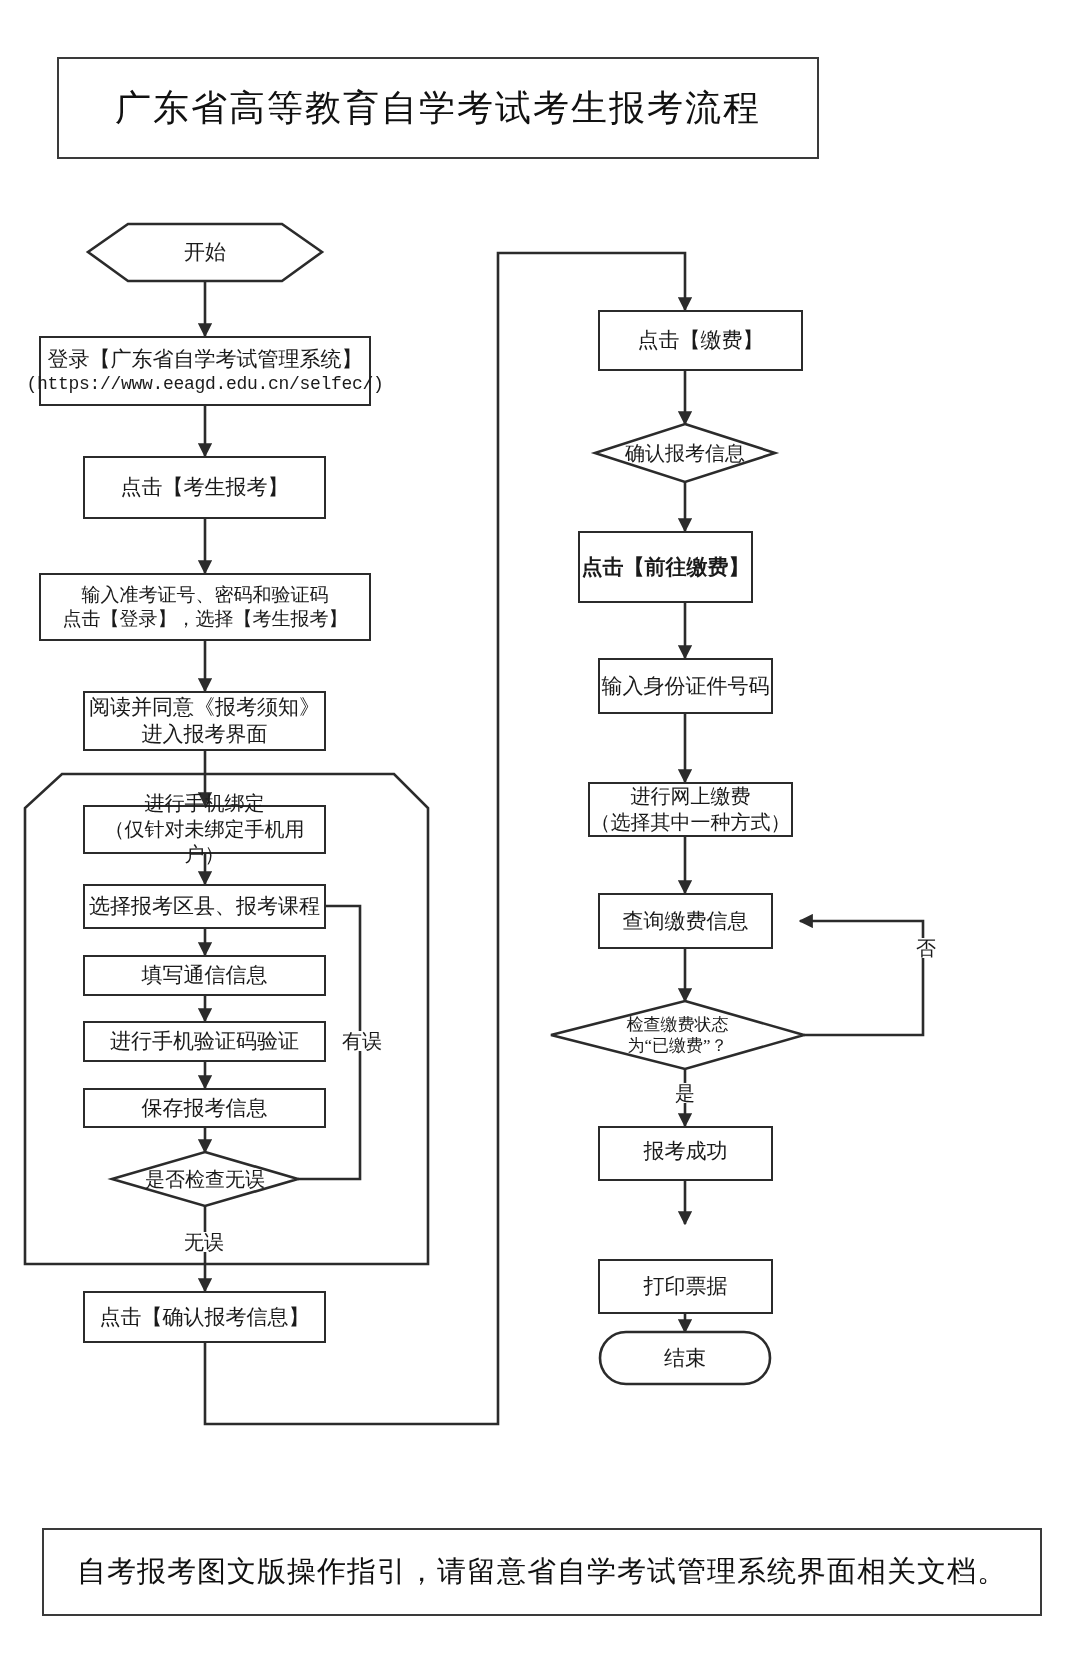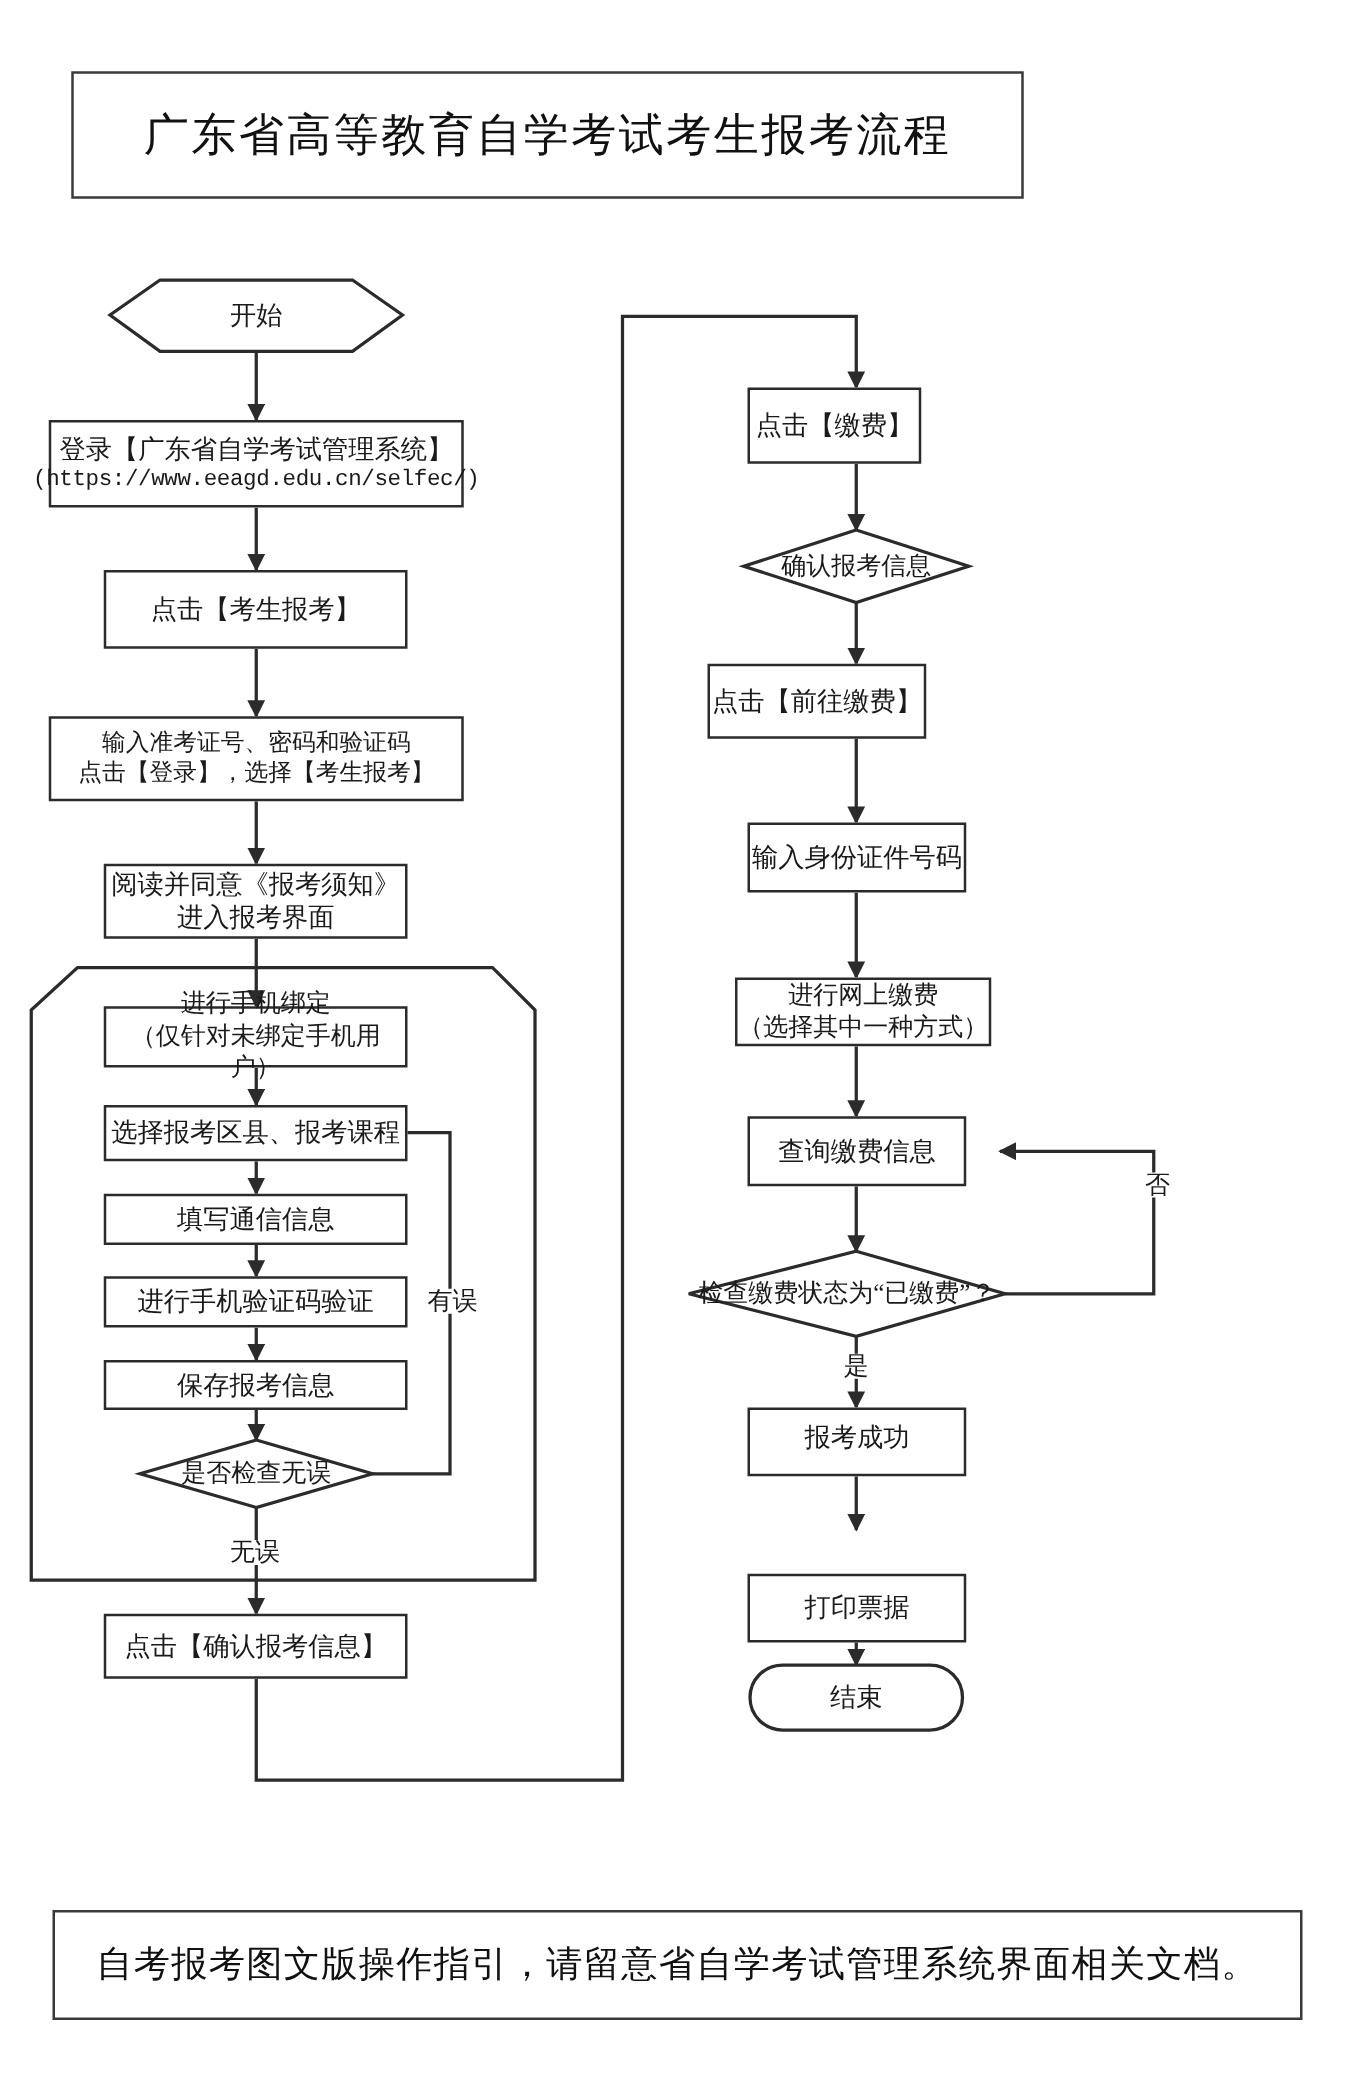--- a/index.html
+++ b/index.html
@@ -110,21 +110,21 @@
       <rect x="600" y="1332" width="170" height="52" rx="26" ry="26" fill="#fff"></rect>
     </g>
   </svg>
 
   <div class="shape-label fs21" style="left:88px;top:224px;width:234px;height:57px;">开始</div>
 
   <div class="shape-label fs20" style="left:112px;top:1152px;width:186px;height:54px;">是否检查无误</div>
 
   <div class="shape-label fs20" style="left:595px;top:424px;width:180px;height:58px;">确认报考信息</div>
 
-  <div class="shape-label" style="left:551px;top:1001px;width:253px;height:68px;flex-direction:row;font-size:20px;">
+  <div class="shape-label" style="left:551px;top:1001px;width:253px;height:68px;flex-direction:column;font-size:17px;">
     <span>检查缴费状态</span>
     <span>为“已缴费”？</span>
   </div>
 
   <div class="shape-label fs21" style="left:600px;top:1332px;width:170px;height:52px;">结束</div>
 
   <div class="node rect" style="left:39px;top:336px;width:332px;height:70px;flex-direction:column;">
     <span class="fs21">登录【广东省自学考试管理系统】</span>
     <span class="mono">(https://www.eeagd.edu.cn/selfec/)</span>
   </div>
@@ -152,23 +152,23 @@
 
   <div class="node rect fs21" style="left:83px;top:1021px;width:243px;height:41px;">进行手机验证码验证</div>
 
   <div class="node rect fs21" style="left:83px;top:1088px;width:243px;height:40px;">保存报考信息</div>
 
   <div class="node rect fs21" style="left:83px;top:1291px;width:243px;height:52px;">点击【确认报考信息】</div>
 
   <div class="edge-label" style="left:339px;top:1031px;">有误</div>
   <div class="edge-label" style="left:181px;top:1232px;">无误</div>
 
-  <div class="node rect fs21" style="left:598px;top:310px;width:139px;height:61px;">点击【缴费】</div>
+  <div class="node rect fs21" style="left:598px;top:310px;width:205px;height:61px;">点击【缴费】</div>
 
-  <div class="node rect fs21" style="left:566px;top:531px;width:175px;height:60px;">点击【前往缴费】</div>
+  <div class="node rect fs21" style="left:578px;top:531px;width:175px;height:72px;font-weight:bold;">点击【前往缴费】</div>
 
   <div class="node rect fs21" style="left:598px;top:658px;width:175px;height:56px;">输入身份证件号码</div>
 
   <div class="node rect" style="left:588px;top:782px;width:205px;height:55px;flex-direction:column;font-size:20px;">
     <span>进行网上缴费</span>
     <span>（选择其中一种方式）</span>
   </div>
 
   <div class="node rect fs21" style="left:598px;top:893px;width:175px;height:56px;">查询缴费信息</div>
 

